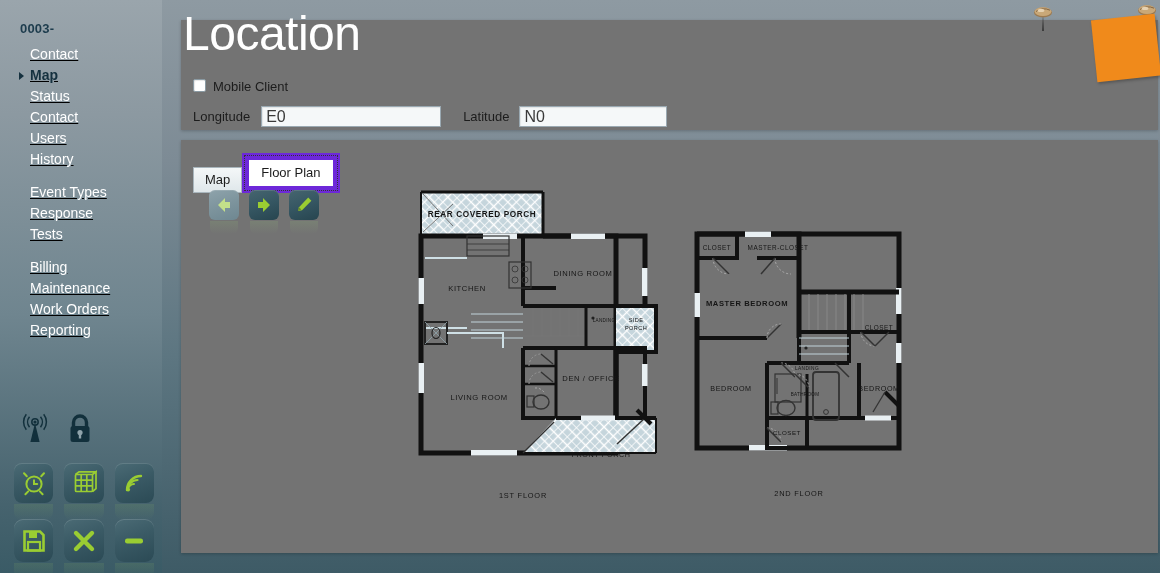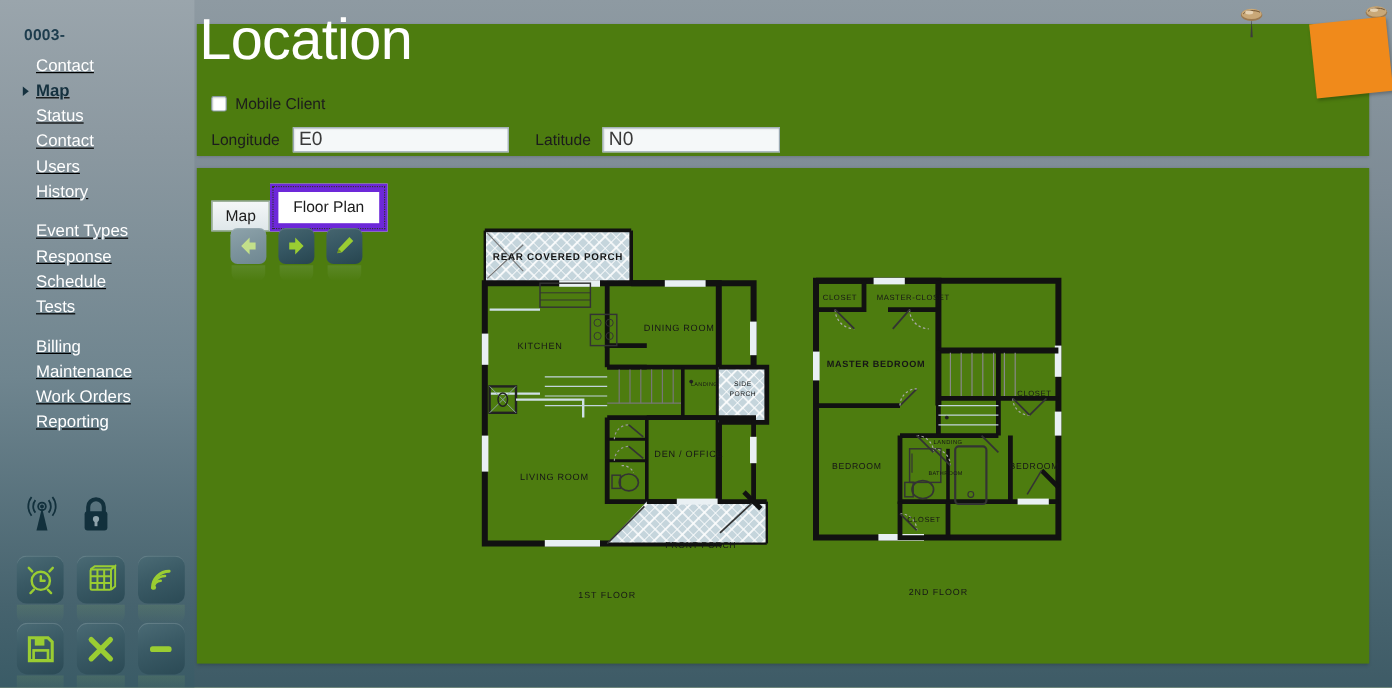--- a/index.html
+++ b/index.html
@@ -61,35 +61,35 @@
     height: 16px; border-radius: 0 0 8px 8px;
     background: linear-gradient(180deg, rgba(120,160,100,.20), rgba(120,160,100,0));
   }
   .glyph {
     position: absolute; left: 0; top: 0; right: 0; bottom: 0;
     display: flex; align-items: center; justify-content: center;
   }
 
   
   .panel {
-    position: absolute; left: 164px; width: 977px;
-    background: #4d7c0f;
+    position: absolute; left: 181px; width: 977px;
+    background: #737373;
     box-shadow: 0 1px 3px rgba(0,0,0,.22);
   }
   #panel-header { top: 20px; height: 110px; }
   #panel-body   { top: 140px; height: 413px; }
 
   #page-title {
     position: absolute; left: 2px; top: -10px;
     font-size: 48px; color: #ffffff; font-weight: normal;
     letter-spacing: -0.5px;
     line-height: 1;
   }
 
-  #mobile-row { position: absolute; left: 12px; top: 59px; display: flex; align-items: center; }
+  #mobile-row { position: absolute; left: 12px; top: 59px; display: flex; }
   .chk {
     width: 13px; height: 13px; background: #ffffff;
     border: 1px solid #8a9aa3; border-radius: 2px;
     box-shadow: inset 1px 1px 1px rgba(0,0,0,.10);
     cursor: pointer;
   }
   #mobile-label { margin-left: 7px; font-size: 13px; color: #1c1c1c; }
 
   #coord-row { position: absolute; left: 12px; top: 86px; display: flex; align-items: center; }
   .field-label { font-size: 13px; color: #1c1c1c; }
@@ -156,21 +156,20 @@
   <div id="nav">
       <div class="nav-item"><span>Contact</span></div>
       <div class="nav-item active"><span class="marker"></span><span>Map</span></div>
       <div class="nav-item"><span>Status</span></div>
       <div class="nav-item"><span>Contact</span></div>
       <div class="nav-item"><span>Users</span></div>
       <div class="nav-item"><span>History</span></div>
       <div class="nav-gap"></div>
       <div class="nav-item"><span>Event Types</span></div>
       <div class="nav-item"><span>Response</span></div>
-      <div class="nav-item"><span>Schedule</span></div>
       <div class="nav-item"><span>Tests</span></div>
       <div class="nav-gap"></div>
       <div class="nav-item"><span>Billing</span></div>
       <div class="nav-item"><span>Maintenance</span></div>
       <div class="nav-item"><span>Work Orders</span></div>
       <div class="nav-item"><span>Reporting</span></div>
     </div>
 
   <div id="icon-deck">
 

